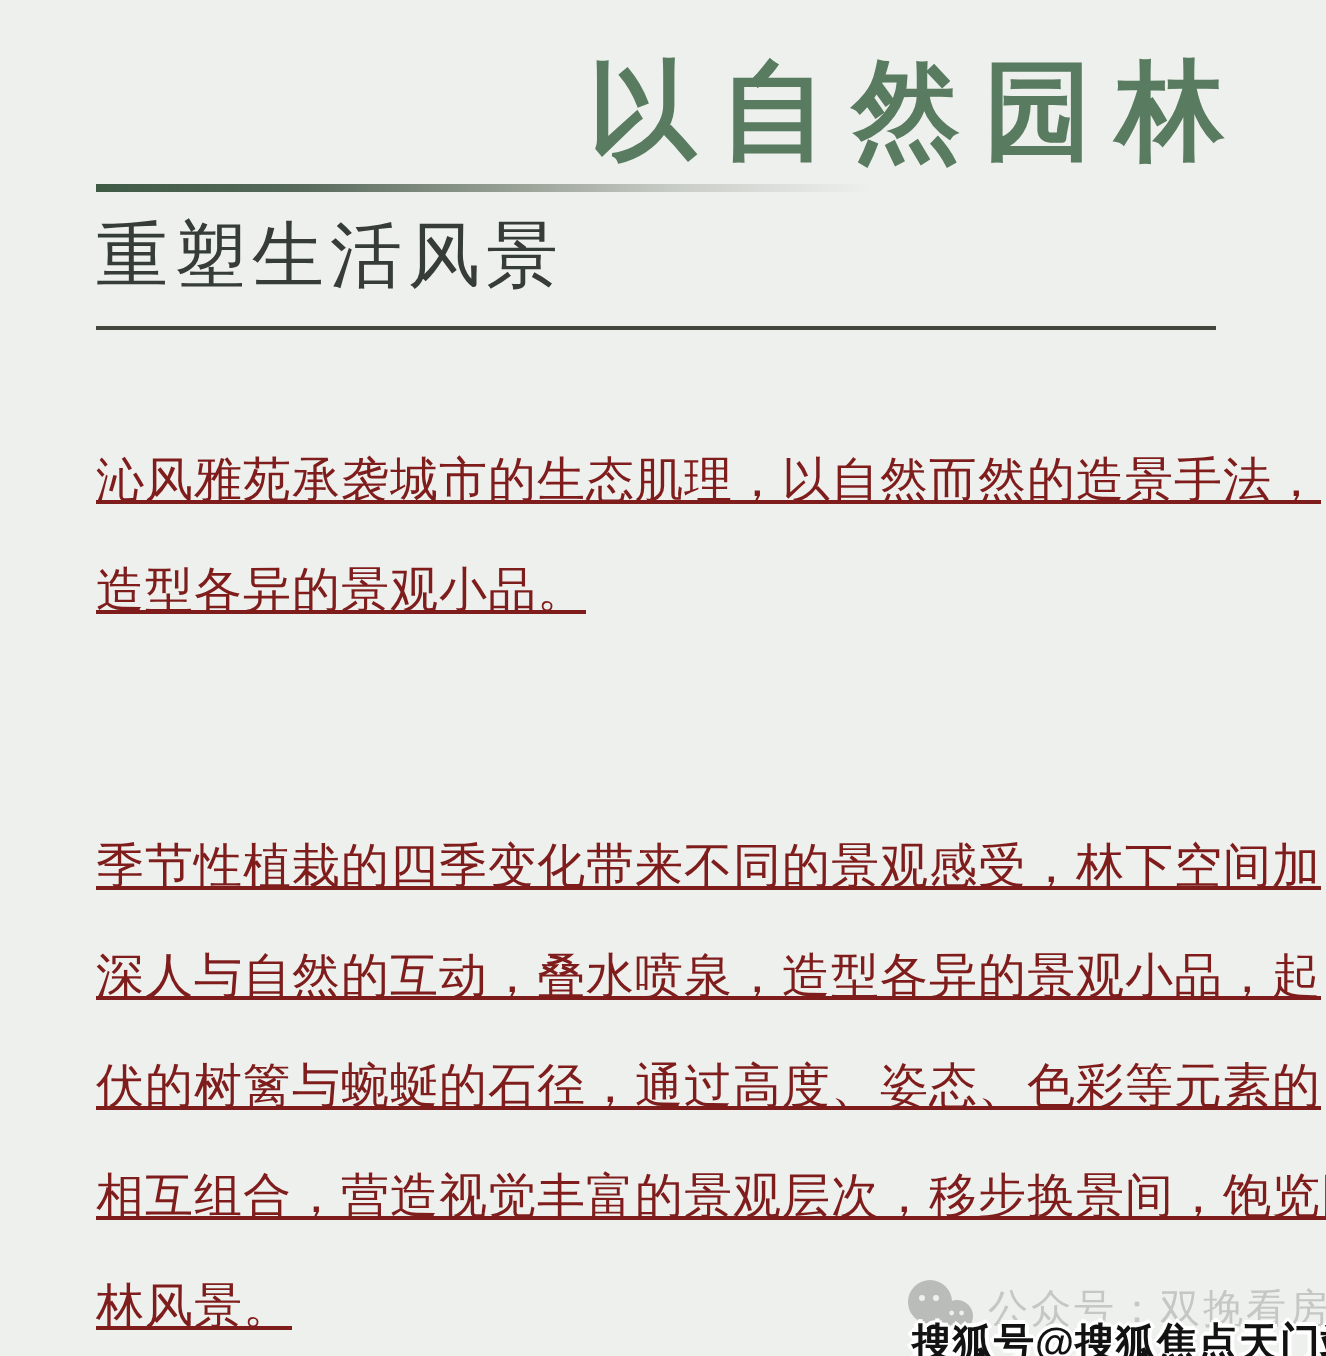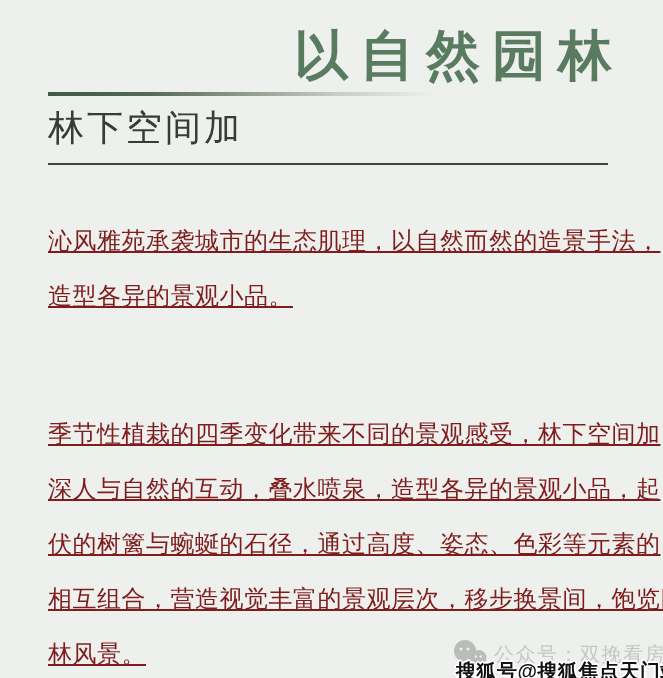--- a/index.html
+++ b/index.html
@@ -111,21 +111,21 @@
 </style>
 </head>
 <body>
 
 <div class="canvas">
 
   <h1 class="page-title">以自然园林</h1>
 
   <div class="title-divider"></div>
 
-  <h2 class="page-subtitle">林下空间加</h2>
+  <h2 class="page-subtitle">重塑生活风景</h2>
 
   <div class="subtitle-divider"></div>
 
   <div class="body-paragraph" id="paragraph-1">
       <div class="line">沁风雅苑承袭城市的生态肌理，以自然而然的造景手法，</div>
       <div class="line">造型各异的景观小品。</div>
     </div>
 
   <div class="body-paragraph" id="paragraph-2">
       <div class="line">季节性植栽的四季变化带来不同的景观感受，林下空间加</div>

